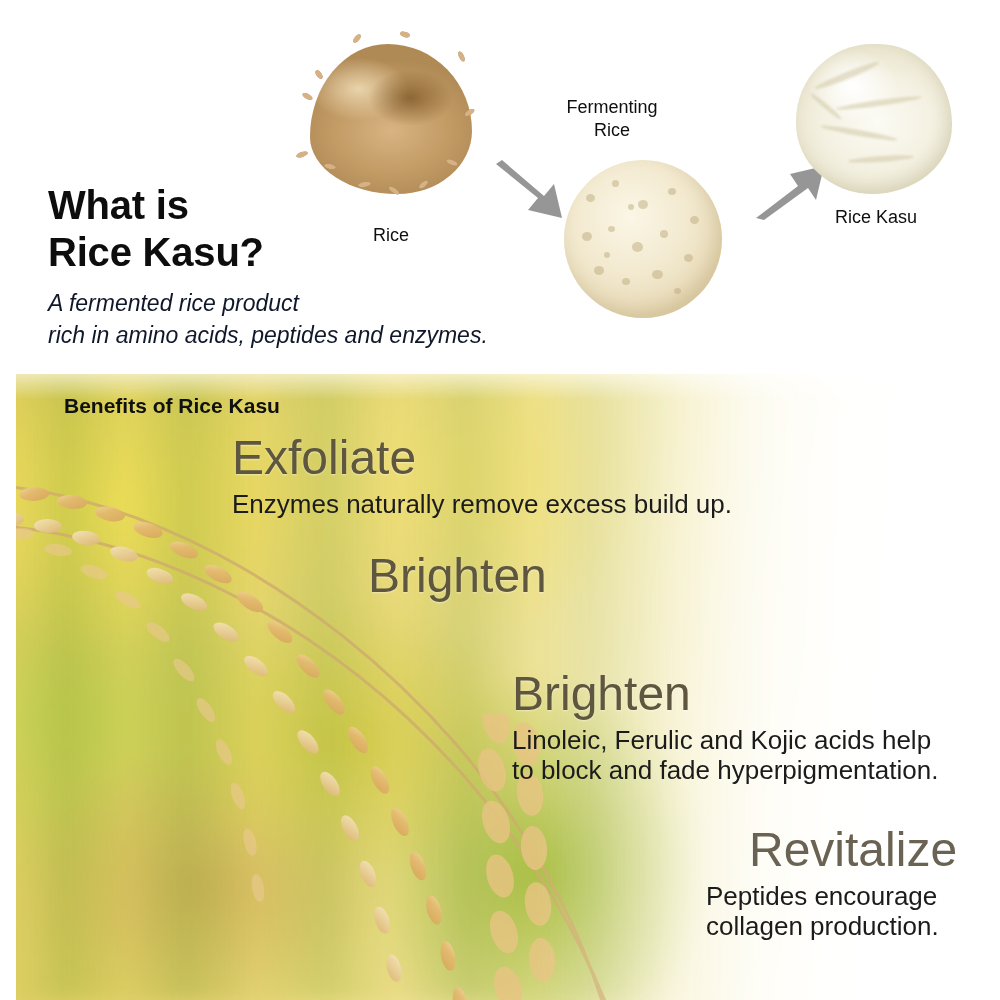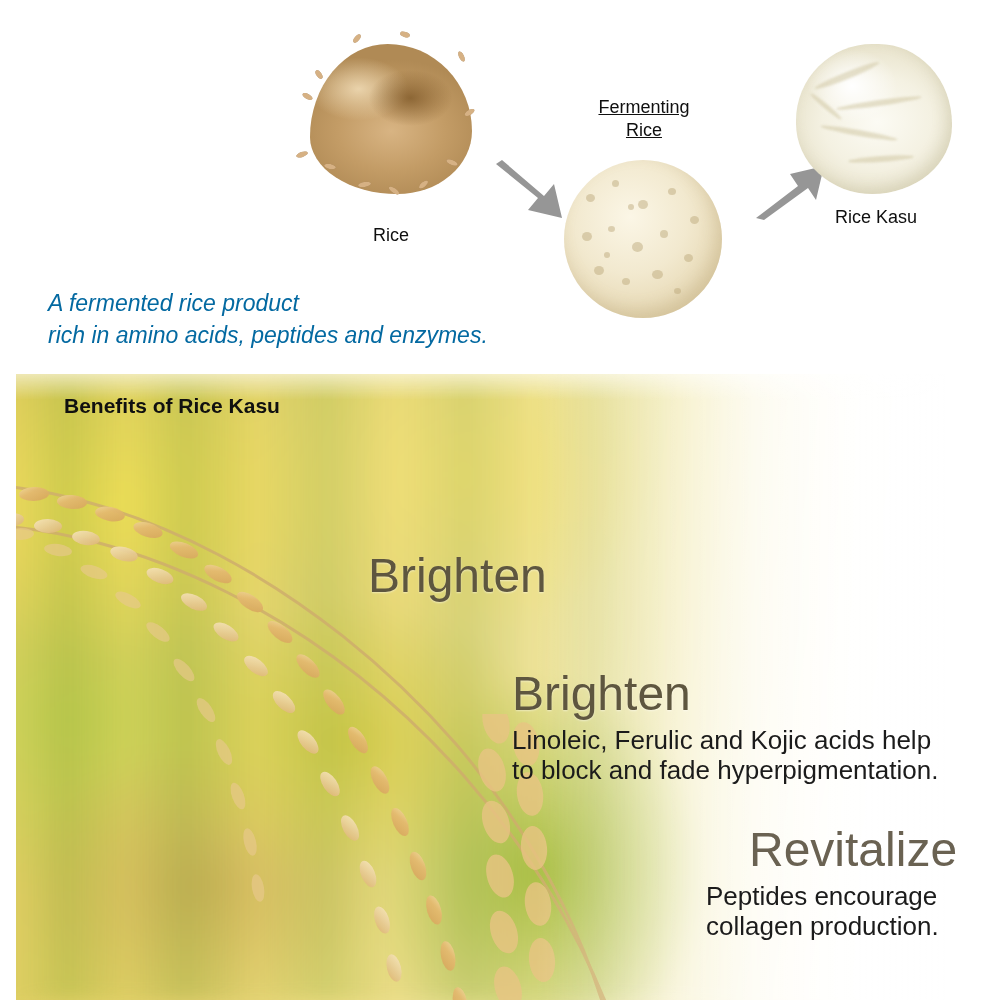--- a/index.html
+++ b/index.html
@@ -40,21 +40,21 @@
     white-space: pre-line;
   }
 
   #subtitle {
     position: absolute;
     left: 48px;
     top: 288px;
     font-size: 23px;
     font-style: italic;
     line-height: 1.38;
-    color: #0369a1;
+    color: #0f172a;
     white-space: pre-line;
   }
 
   
   .stage-label {
     position: absolute;
     font-size: 18px;
     color: #0f0f0f;
     text-align: center;
     line-height: 1.25;
@@ -229,20 +229,22 @@
   #benefit-3 { left: 690px; top: 452px; }
   #benefit-3 .benefit-title { color: #6a6252; margin-left: 43px; }
 </style>
 </head>
 <body>
 
 <div id="page">
 
   <div id="top-section">
 
+    <div id="headline">What is
+Rice Kasu?</div>
 
     <div id="subtitle">A fermented rice product
 rich in amino acids, peptides and enzymes.</div>
 
     <div id="rice-pile">
       <div class="mound"></div>
       <div class="grain" style="left:6px;  top:62px;  width:11px; height:5px;  transform:rotate(28deg);"></div>
       <div class="grain" style="left:0px;  top:120px; width:12px; height:5px;  transform:rotate(-18deg);"></div>
       <div class="grain" style="left:18px; top:40px;  width:10px; height:5px;  transform:rotate(55deg);"></div>
       <div class="grain" style="left:28px; top:132px; width:12px; height:5px;  transform:rotate(12deg);"></div>
@@ -274,21 +276,21 @@
       <div class="pore" style="left:68px; top:82px; width:11px; height:10px;"></div>
       <div class="pore" style="left:96px; top:70px; width:8px;  height:8px;"></div>
       <div class="pore" style="left:120px;top:94px; width:9px;  height:8px;"></div>
       <div class="pore" style="left:30px; top:106px;width:10px; height:9px;"></div>
       <div class="pore" style="left:58px; top:118px;width:8px;  height:7px;"></div>
       <div class="pore" style="left:88px; top:110px;width:11px; height:9px;"></div>
       <div class="pore" style="left:110px;top:128px;width:7px;  height:6px;"></div>
       <div class="pore" style="left:64px; top:44px; width:6px;  height:6px;"></div>
       <div class="pore" style="left:40px; top:92px; width:6px;  height:6px;"></div>
     </div>
-    <div class="stage-label" style="left:584px; top:96px; width:120px;text-decoration:underline;">Fermenting
+    <div class="stage-label" style="left:552px; top:96px; width:120px;">Fermenting
 Rice</div>
 
     <svg class="arrow" style="left:752px; top:158px;" width="86" height="66" viewBox="0 0 86 66">
       <g fill="#969696">
         <path d="M4 60 L46 28 L38 16 L72 8 L64 42 L56 30 L12 62 Z"></path>
       </g>
     </svg>
 
     <div id="kasu-lump">
       <div class="streak" style="left:16px; top:28px; width:70px; height:7px;  transform:rotate(-22deg);"></div>
@@ -392,20 +394,24 @@
         <ellipse cx="346" cy="246" rx="13" ry="22" transform="rotate(-6 346 246)"></ellipse>
         <ellipse cx="312" cy="274" rx="13" ry="22" transform="rotate(-16 312 274)"></ellipse>
       </g>
     </svg>
 
     <div id="field-fade"></div>
     <div id="field-top-fade"></div>
 
     <div id="benefits-header">Benefits of Rice Kasu</div>
 
+    <div class="benefit" id="benefit-0">
+      <div class="benefit-title">Exfoliate</div>
+      <div class="benefit-desc">Enzymes naturally remove excess build up.</div>
+    </div>
 
     <div class="benefit" id="benefit-1">
       <div class="benefit-title">Brighten</div>
     </div>
 
     <div class="benefit" id="benefit-2">
       <div class="benefit-title">Brighten</div>
       <div class="benefit-desc">Linoleic, Ferulic and Kojic acids help
 to block and fade hyperpigmentation.</div>
     </div>

